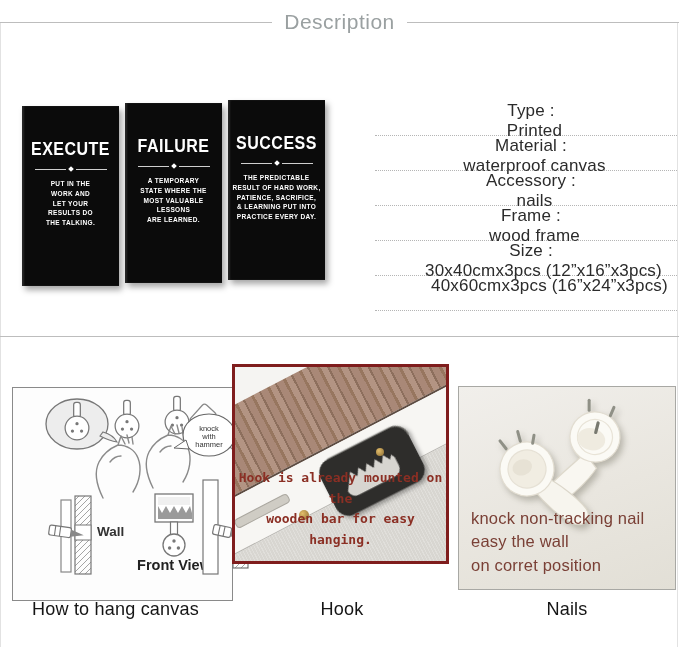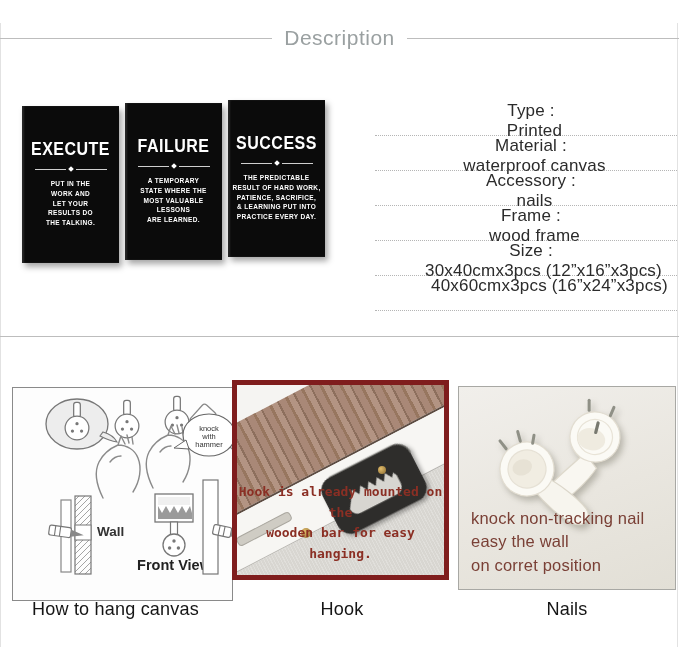--- a/index.html
+++ b/index.html
@@ -4,27 +4,27 @@
 <style>
   html,body{margin:0;padding:0;background:#fff;}
   #page{position:relative;width:679px;height:647px;background:#ffffff;overflow:hidden;
         font-family:"Liberation Sans",sans-serif;border-bottom:1px solid #e0e0e0;}
   .page-frame{position:absolute;left:0;top:23px;right:1px;bottom:0;
               border-left:1px solid #e2e2e2;border-right:1px solid #e2e2e2;pointer-events:none;}
 
   
   .sec-header{position:absolute;left:0;right:0;display:flex;align-items:center;}
   .sec-header .hr{flex:1;height:0;border-top:1px solid #bdbdbd;}
-  .sec-header .hdr-text{margin:16px 12px;font-size:21px;color:#9aa0a1;letter-spacing:.5px;white-space:nowrap;}
+  .sec-header .hdr-text{margin:0 12px;font-size:21px;color:#9aa0a1;letter-spacing:.5px;white-space:nowrap;}
   #desc-header{top:10px;}
   #ready-header{top:336px;}
 
   
   #panels{position:absolute;left:22px;top:100px;display:flex;gap:6px;align-items:flex-start;}
-  .panel{width:97px;height:157px;background:#0b0b0b;color:#fff;text-align:center;
+  .panel{width:97px;height:180px;background:#0b0b0b;color:#fff;text-align:center;
          box-shadow:3px 4px 6px rgba(0,0,0,.35), inset 2px 0 2px rgba(255,255,255,.12);
          display:flex;flex-direction:column;align-items:center;}
   .panel:nth-child(1){margin-top:6px;}
   .panel:nth-child(2){margin-top:3px;}
   .panel-title{margin-top:34px;font-size:16px;font-weight:700;letter-spacing:.5px;
                transform:scaleY(1.18);white-space:nowrap;}
   .panel-divider{display:flex;align-items:center;width:72px;margin:9px 0 8px 0;}
   .panel-divider .dl{flex:1;height:0;border-top:1px solid #cfcfcf;}
   .panel-divider .diamond{width:4px;height:4px;background:#fff;transform:rotate(45deg);margin:0 3px;}
   .panel-sub{font-size:6.5px;font-weight:700;line-height:1.5;letter-spacing:.35px;white-space:pre-line;}
@@ -33,21 +33,21 @@
   #details{position:absolute;left:375px;top:101px;width:302px;color:#2b2b2b;}
   .drow{height:34px;display:flex;align-items:center;border-bottom:1px dotted #b5b5b5;
         font-size:17px;padding-left:10px;letter-spacing:.2px;flex-direction:column;}
   .drow .val{margin-left:7px;}
   .drow.size-row .val{margin-left:25px;}
   .drow.size-cont{padding-left:40px;}
 
   
   .gpanel{position:absolute;top:387px;background:#fdfdfd;box-sizing:border-box;}
   #diagram-panel{left:12px;width:221px;height:214px;border:1.5px solid #8a8a8a;padding-left:24px;}
-  #hook-panel{left:232px;top:380px;width:217px;height:200px;border:5px solid #7f1d1d;
+  #hook-panel{left:232px;top:364px;width:217px;height:200px;border:3px solid #7f1d1d;
               overflow:hidden;background:#f2f1ef;}
   #nails-panel{left:458px;top:386px;width:218px;height:204px;border:1px solid #a8a8a4;
                background:linear-gradient(160deg,#f1efeb 0%,#e9e6df 55%,#e2dfd6 100%);overflow:hidden;}
 
   
   .photo-rot{position:absolute;left:-180px;top:-250px;width:620px;height:620px;transform:rotate(-27.5deg);}
   .band-white{height:230px;background:#f5f4f2;}
   .band-wood{height:80px;border-bottom:2px solid #5d4c42;
     background:repeating-linear-gradient(90deg,#a98877 0 7px,#97765f 7px 10px,#b39483 10px 16px,#8d6f5d 16px 18px);}
   .band-frame{height:50px;background:#f7f6f3;border-bottom:1px solid #b7b5b0;position:relative;}

